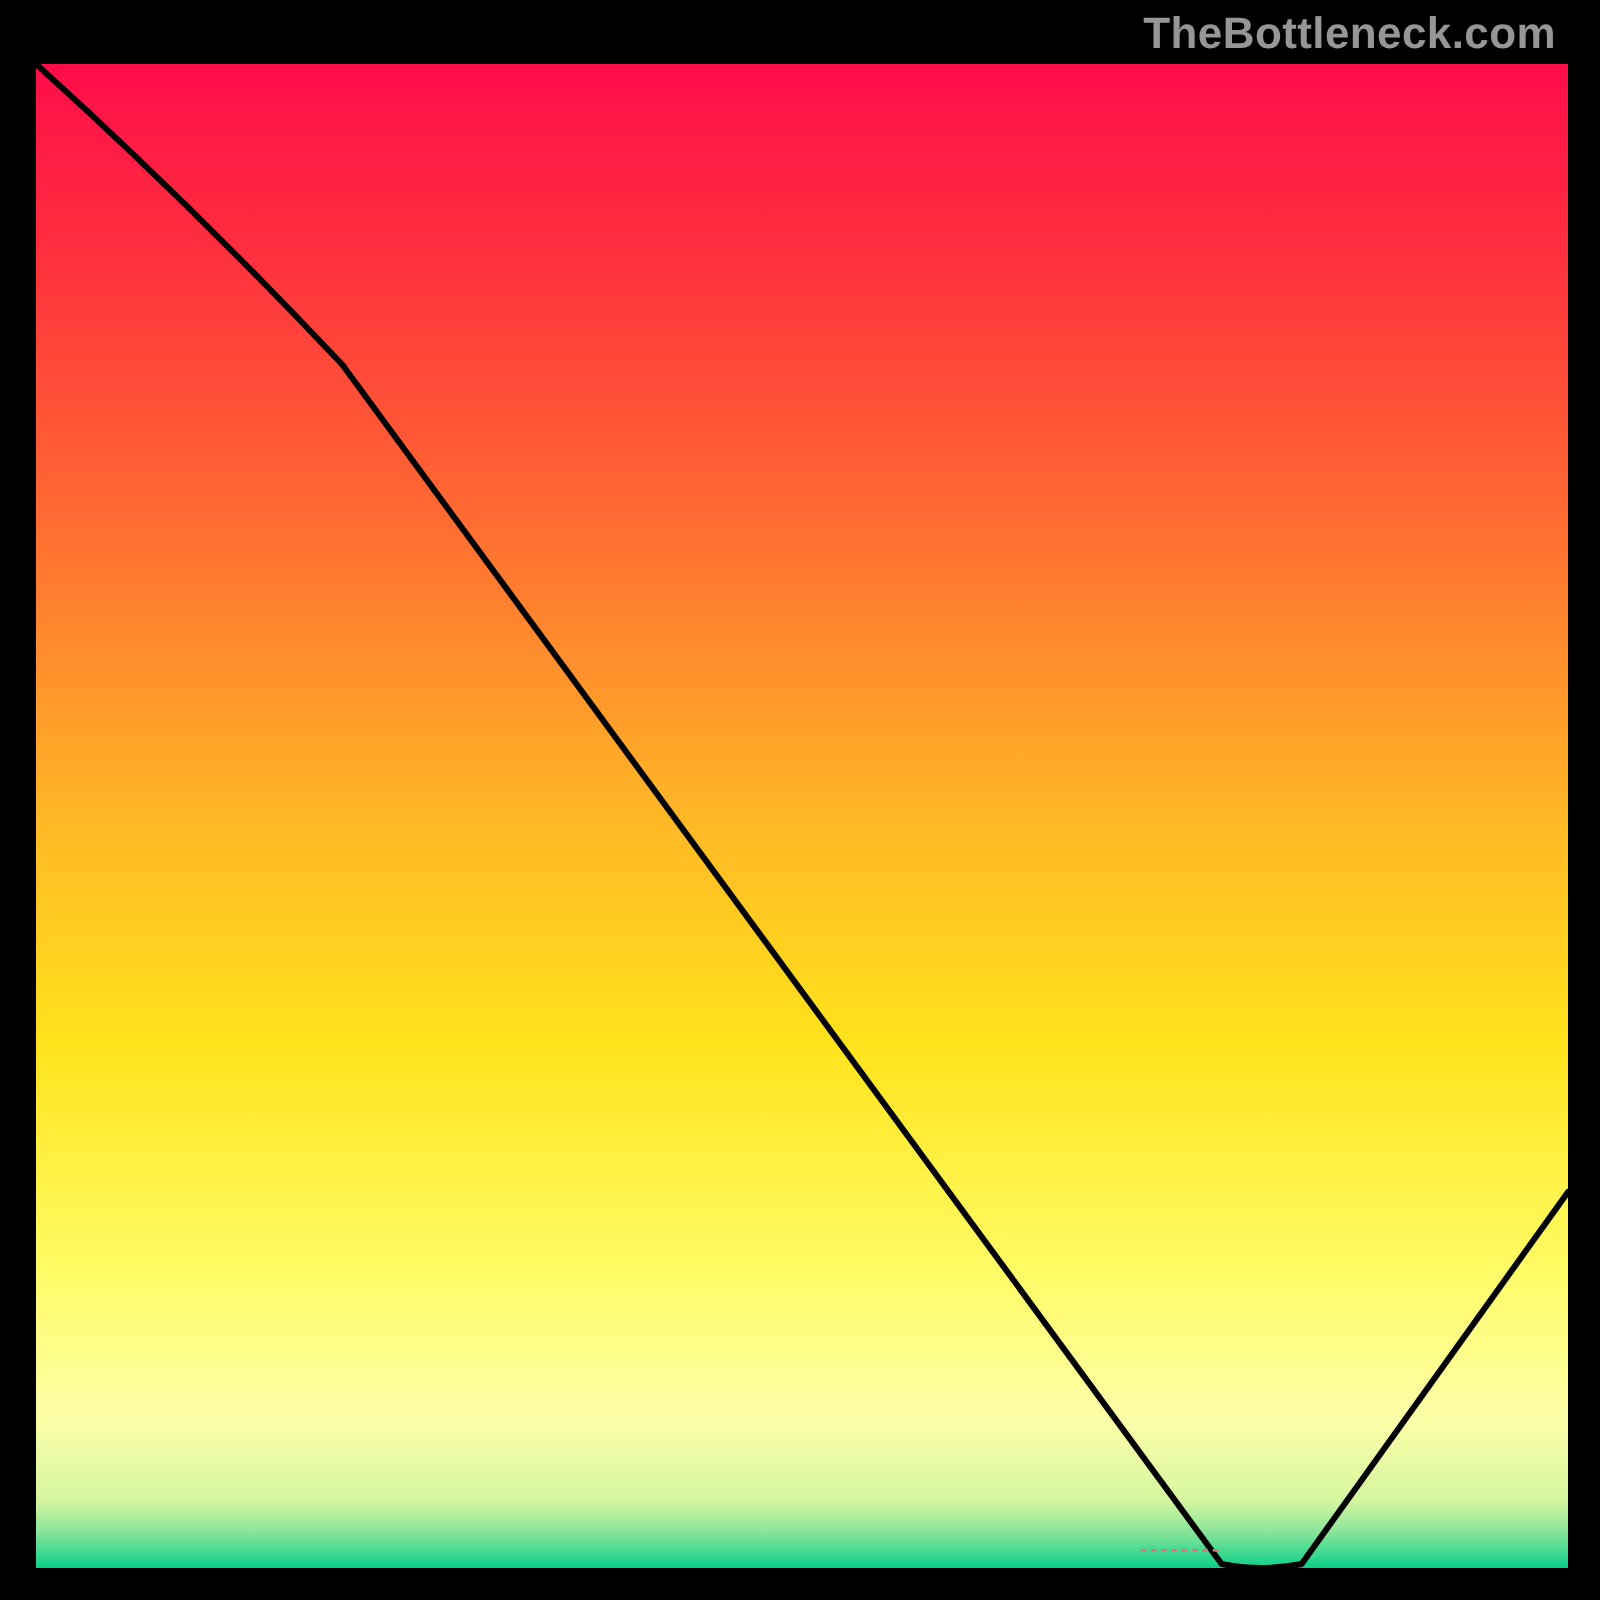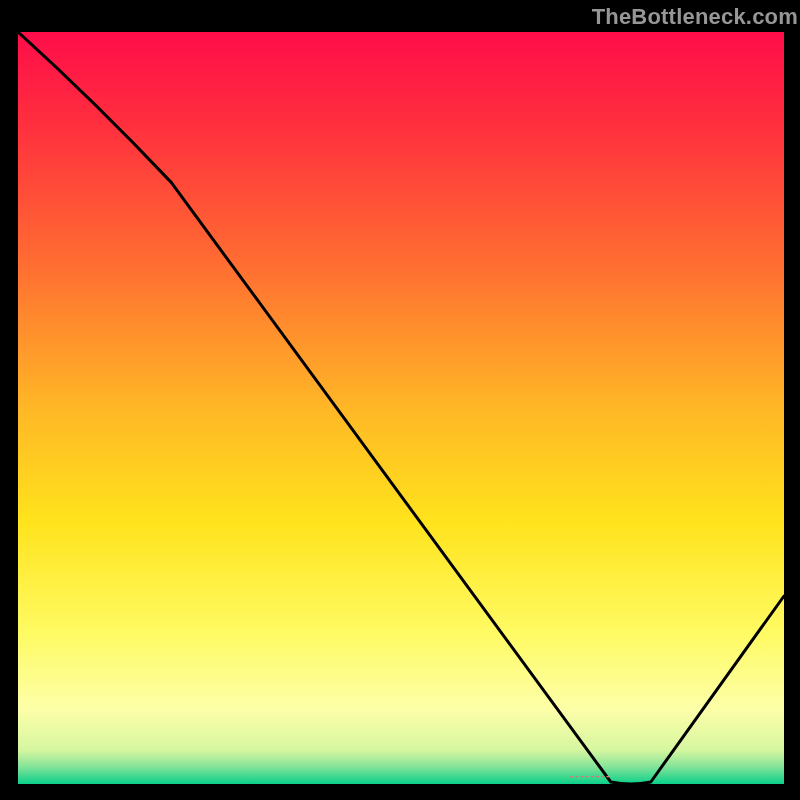--- a/index.html
+++ b/index.html
@@ -6,21 +6,21 @@
   html, body { width: 800px; height: 800px; background: #000; overflow: hidden; }
   .container {
     width: 800px;
     height: 800px;
     background: #000;
     position: relative;
   }
   .watermark {
     position: absolute;
     top: 4px;
-    right: 2px;
+    right: 22px;
     color: #969696;
     font-family: Arial, Helvetica, sans-serif;
     font-size: 22px;
     font-weight: 600;
     z-index: 3;
     letter-spacing: 0.2px;
   }
   .plot-area {
     position: absolute;
     left: 18px;

